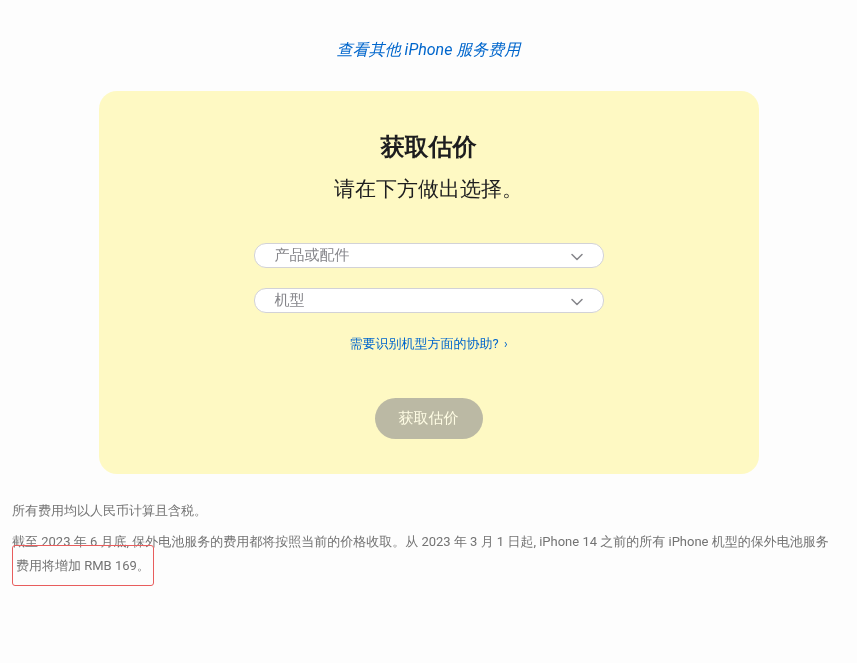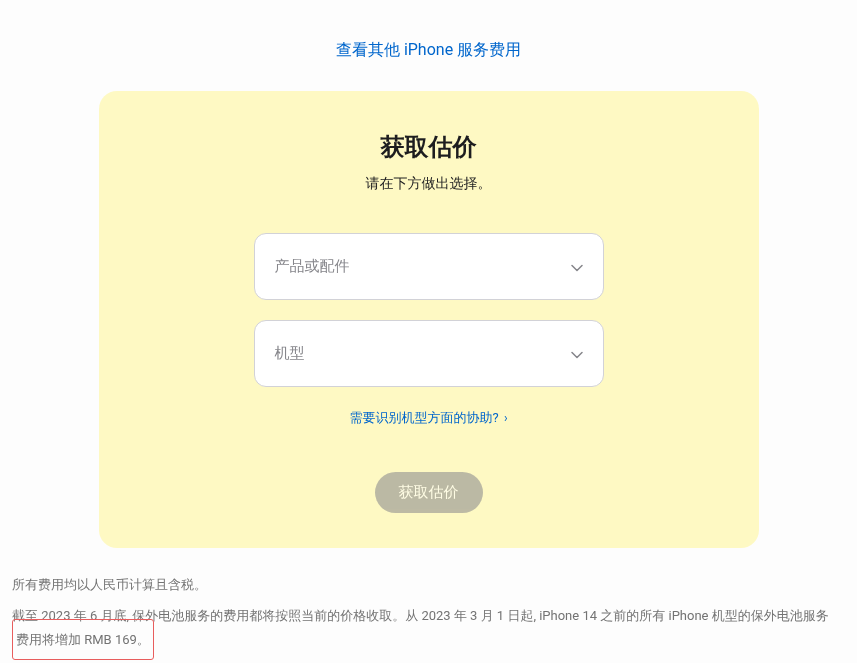--- a/index.html
+++ b/index.html
@@ -19,47 +19,48 @@
       padding: 0 10px;
     }
     .top-link {
       text-align: center;
       padding: 40px 0 30px 0;
     }
     .top-link a {
       color: #0066cc;
       text-decoration: none;
       font-size: 16px;
+      font-style: italic;
     }
     .card {
       background: #fef9c3;
       border-radius: 18px;
       max-width: 660px;
       margin: 0 auto;
       padding: 40px 50px 35px 50px;
       text-align: center;
     }
     .card-title {
       font-size: 24px;
       font-weight: 600;
       color: #1d1d1f;
       margin-bottom: 12px;
     }
     .card-subtitle {
-      font-size: 14px;
+      font-size: 21px;
       color: #1d1d1f;
       margin-bottom: 40px;
     }
     .select-box {
       background: #fff;
       border: 1px solid #d2d2d7;
       border-radius: 12px;
       width: 350px;
       margin: 0 auto 20px auto;
-      padding: 23px 20px;
+      padding: 2px 20px;
       display: flex;
       justify-content: space-between;
       align-items: center;
       cursor: pointer;
     }
     .select-box .placeholder {
       color: #86868b;
       font-size: 15px;
     }
     .select-box .chevron {

